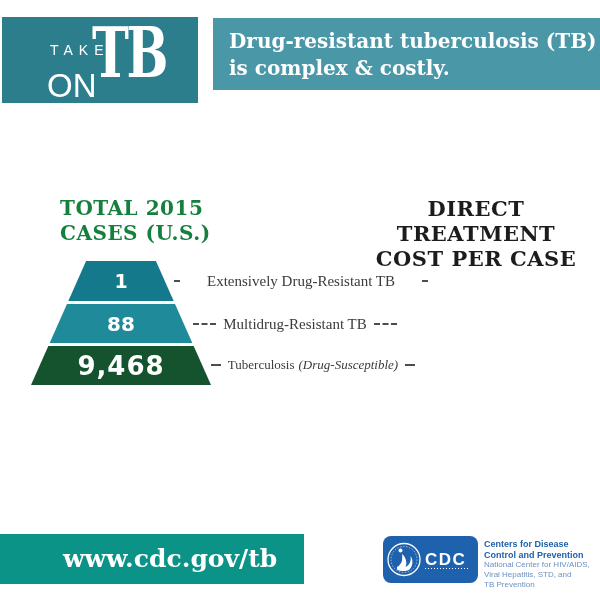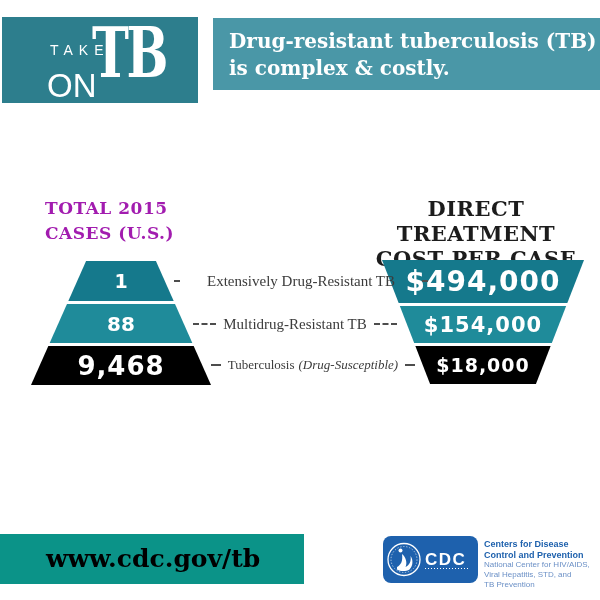--- a/index.html
+++ b/index.html
@@ -12,58 +12,58 @@
              font-family:"Liberation Sans",sans-serif;}
   .logo-on{position:absolute;left:45px;top:28px;color:#fff;font-size:33px;line-height:1;
            font-family:"Liberation Sans",sans-serif;padding-top:24px;}
   .logo-tb{position:absolute;left:90px;top:2px;color:#fff;font-weight:bold;font-size:62px;line-height:1;
            font-family:"DejaVu Serif",serif;letter-spacing:-3px;transform:scale(0.8,1.11);transform-origin:left top;}
   .banner{position:absolute;left:213px;top:18px;width:454px;height:72px;background:#4a97a7;}
   .banner-text{margin:10px 0 0 16px;color:#fff;font-weight:bold;font-size:20px;line-height:27px;
                font-family:"DejaVu Serif",serif;}
 
   
-  .cases-title{position:absolute;left:45px;top:196px;color:#a21caf;font-weight:bold;font-size:17px;
+  .cases-title{position:absolute;left:60px;top:196px;color:#15803d;font-weight:bold;font-size:20px;
                line-height:25px;font-family:"DejaVu Serif",serif;letter-spacing:0.5px;}
   .costs-title{position:absolute;left:364px;top:196px;width:224px;text-align:center;color:#1c1c1c;
                font-weight:bold;font-size:21px;line-height:25px;font-family:"DejaVu Serif",serif;letter-spacing:0.5px;}
 
   
   .pyr{position:absolute;display:block;}
   .pyr-left{left:31px;top:261px;width:180px;height:124px;
             clip-path:polygon(30.6% 0,69.4% 0,100% 100%,0 100%);}
   .pyr-right{left:382px;top:260px;width:202px;height:124px;
              clip-path:polygon(0 0,100% 0,76.2% 100%,23.8% 100%);}
   .tier{display:flex;align-items:center;justify-content:center;color:#fff;font-weight:bold;
         font-family:"DejaVu Sans",sans-serif;}
   .gap{height:3px;background:#fff;}
   .t-dark{background:#15798c;}
   .t-mid{background:#1f8b9a;}
-  .t-light{background:#000000;}
+  .t-light{background:#14532d;}
   .lt1{height:40px;font-size:19px;}
   .lt2{height:39px;font-size:20px;}
   .lt3{height:39px;font-size:26px;letter-spacing:1px;}
   .rt1{height:43px;font-size:28px;letter-spacing:1px;}
   .rt2{height:37px;font-size:21px;letter-spacing:1px;}
   .rt3{height:38px;font-size:19px;letter-spacing:1px;}
 
   
   .connector{position:absolute;height:20px;display:flex;align-items:center;
              color:#3b3b3b;font-family:"Liberation Serif",serif;font-size:15px;white-space:nowrap;}
   .row1{left:167px;top:271px;width:222px;gap:20px;}
   .row2{left:186px;top:314px;width:218px;}
   .row3{left:204px;top:355px;width:218px;font-size:13px;}
   .dash{flex:1;min-width:6px;border-top:2px dashed #4d4d4d;margin:0 7px;height:0;}
   .it{font-style:italic;}
   .it:empty{display:none;}
   .it:not(:empty){margin-left:4px;}
 
   
   .url-bar{position:absolute;left:0;top:534px;width:304px;height:50px;background:#0b9388;}
-  .url-text{line-height:50px;padding-left:46px;color:#000000;font-weight:bold;font-size:25px;
+  .url-text{line-height:50px;padding-left:63px;color:#ffffff;font-weight:bold;font-size:25px;
             font-family:"DejaVu Serif",serif;}
   .cdc-box{position:absolute;left:383px;top:536px;}
   .agency{position:absolute;left:484px;top:539px;line-height:10.5px;}
   .agency-bold div{color:#1e61ad;font-weight:bold;font-size:9px;}
   .agency-light div{color:#6b90c6;font-size:8px;line-height:10px;}
 </style>
 </head>
 <body>
 
 <div class="canvas">
@@ -96,33 +96,20 @@
     <div class="gap"></div>
     <div class="tier t-mid lt2">
       <span>88</span>
     </div>
     <div class="gap"></div>
     <div class="tier t-light lt3">
       <span>9,468</span>
     </div>
   </div>
 
-  <div class="pyr pyr-right">
-    <div class="tier t-dark rt1">
-      <span>$494,000</span>
-    </div>
-    <div class="gap"></div>
-    <div class="tier t-mid rt2">
-      <span>$154,000</span>
-    </div>
-    <div class="gap"></div>
-    <div class="tier t-light rt3">
-      <span>$18,000</span>
-    </div>
-  </div>
 
   <div class="connector row1">
     <i class="dash"></i>
     <span><span>Extensively Drug-Resistant TB</span></span>
     <i class="dash"></i>
   </div>
   <div class="connector row2">
     <i class="dash"></i>
     <span><span>Multidrug-Resistant TB</span></span>
     <i class="dash"></i>

